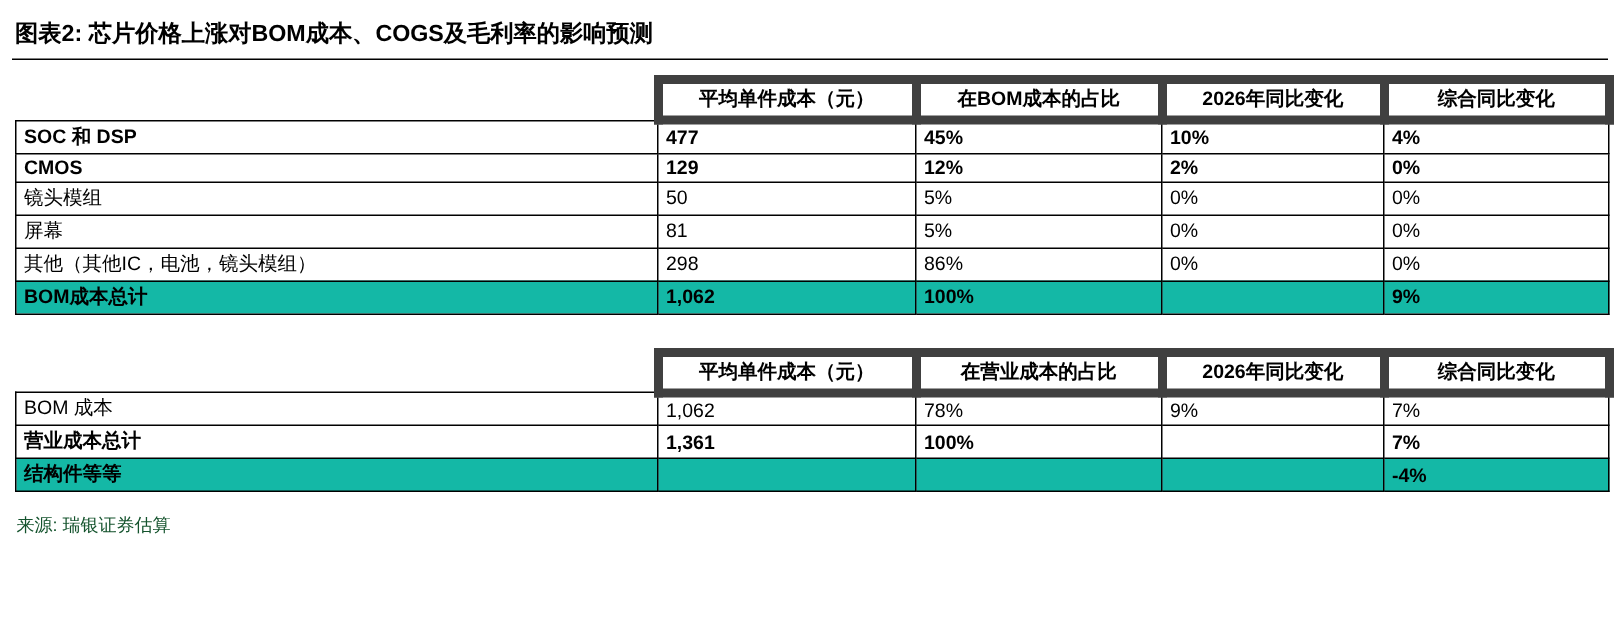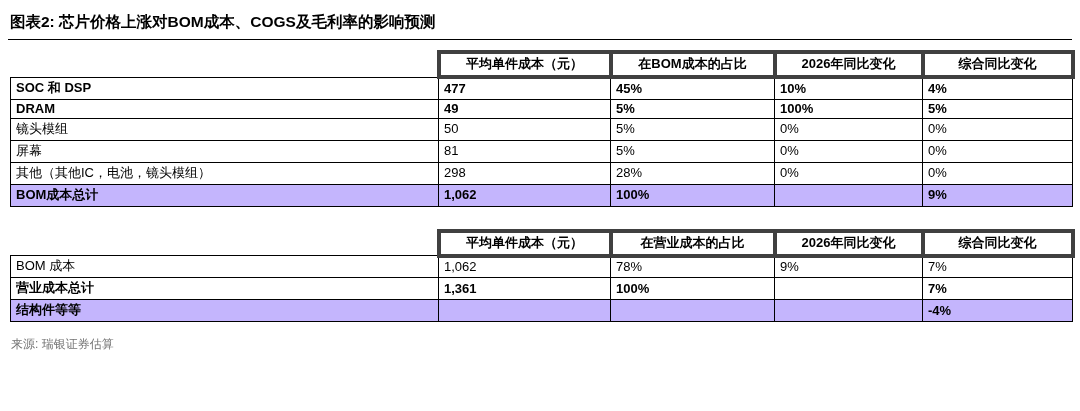--- a/index.html
+++ b/index.html
@@ -52,41 +52,41 @@
     padding: 1px 5px 2px 5px;
     height: 19px;
     box-sizing: border-box;
     vertical-align: middle;
     font-weight: normal;
   }
   .hdr td {
     text-align: center;
     font-weight: bold;
     font-size: 13px;
-    border: 4px solid #404040;
+    border: 6px solid #404040;
   }
   .hdr td.blank {
     border-left: none;
     border-top: none;
     border-right: 1px solid #000000;
     border-bottom: 1px solid #000000;
   }
   .tbl-outer .hdr td.blank {
     border: none;
   }
   .lbl { text-align: left; }
   .num { }
   .bold td { font-weight: bold; }
-  .shade td { background: #c4b5fd; }
+  .shade td { background: #14b8a6; }
 
   .gap { height: 22px; }
 
   .source {
     font-size: 12px;
-    color: #737373;
+    color: #14532d;
     margin: 14px 0 0 3px;
   }
 </style>
 </head>
 <body>
 
 <div class="page">
 
   <div class="title">图表2: 芯片价格上涨对BOM成本、COGS及毛利率的影响预测</div>
   <div class="title-rule"></div>
@@ -109,44 +109,44 @@
       </tr>
 
       <tr class="bold">
         <td class="lbl">SOC 和 DSP</td>
         <td class="num">477</td>
         <td class="num">45%</td>
         <td class="num">10%</td>
         <td class="num">4%</td>
       </tr>
       <tr class="bold">
-        <td class="lbl">DRAM</td>
-        <td class="num">49</td>
-        <td class="num">5%</td>
-        <td class="num">100%</td>
-        <td class="num">5%</td>
+        <td class="lbl">CMOS</td>
+        <td class="num">129</td>
+        <td class="num">12%</td>
+        <td class="num">2%</td>
+        <td class="num">0%</td>
       </tr>
       <tr>
         <td class="lbl">镜头模组</td>
         <td class="num">50</td>
         <td class="num">5%</td>
         <td class="num">0%</td>
         <td class="num">0%</td>
       </tr>
       <tr>
         <td class="lbl">屏幕</td>
         <td class="num">81</td>
         <td class="num">5%</td>
         <td class="num">0%</td>
         <td class="num">0%</td>
       </tr>
       <tr>
         <td class="lbl">其他（其他IC，电池，镜头模组）</td>
         <td class="num">298</td>
-        <td class="num">28%</td>
+        <td class="num">86%</td>
         <td class="num">0%</td>
         <td class="num">0%</td>
       </tr>
       <tr class="bold shade">
         <td class="lbl">BOM成本总计</td>
         <td class="num">1,062</td>
         <td class="num">100%</td>
         <td class="num"></td>
         <td class="num">9%</td>
       </tr>

